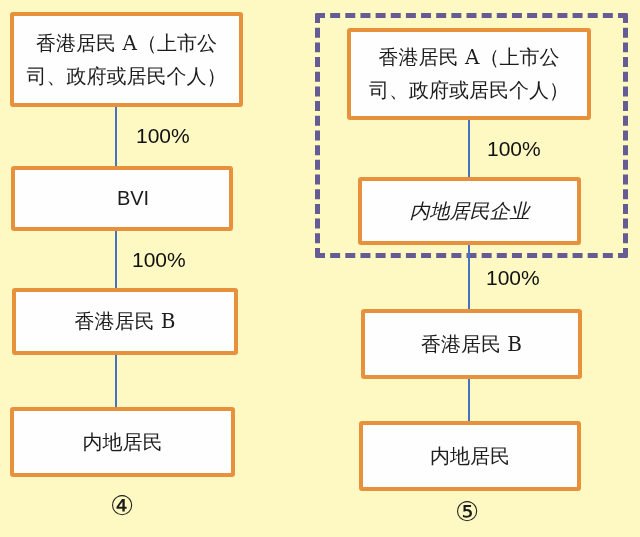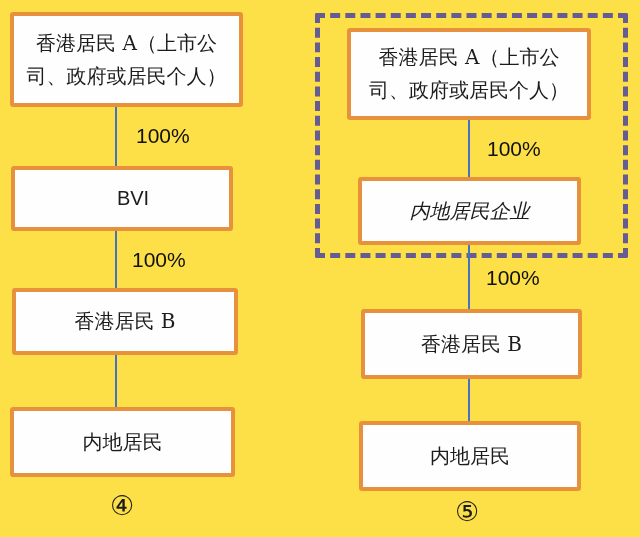--- a/index.html
+++ b/index.html
@@ -5,21 +5,21 @@
   html, body {
     margin: 0;
     padding: 0;
     background: #ffffff;
     font-family: "Liberation Sans", sans-serif;
   }
   .stage {
     position: relative;
     width: 640px;
     height: 537px;
-    background: #fde047;
+    background: #fef9c3;
     overflow: hidden;
   }
   .node {
     position: absolute;
     background: #fefefe;
     border: 4px solid #E8913C;
     border-radius: 3px;
     display: flex;
     align-items: center;
     justify-content: center;

